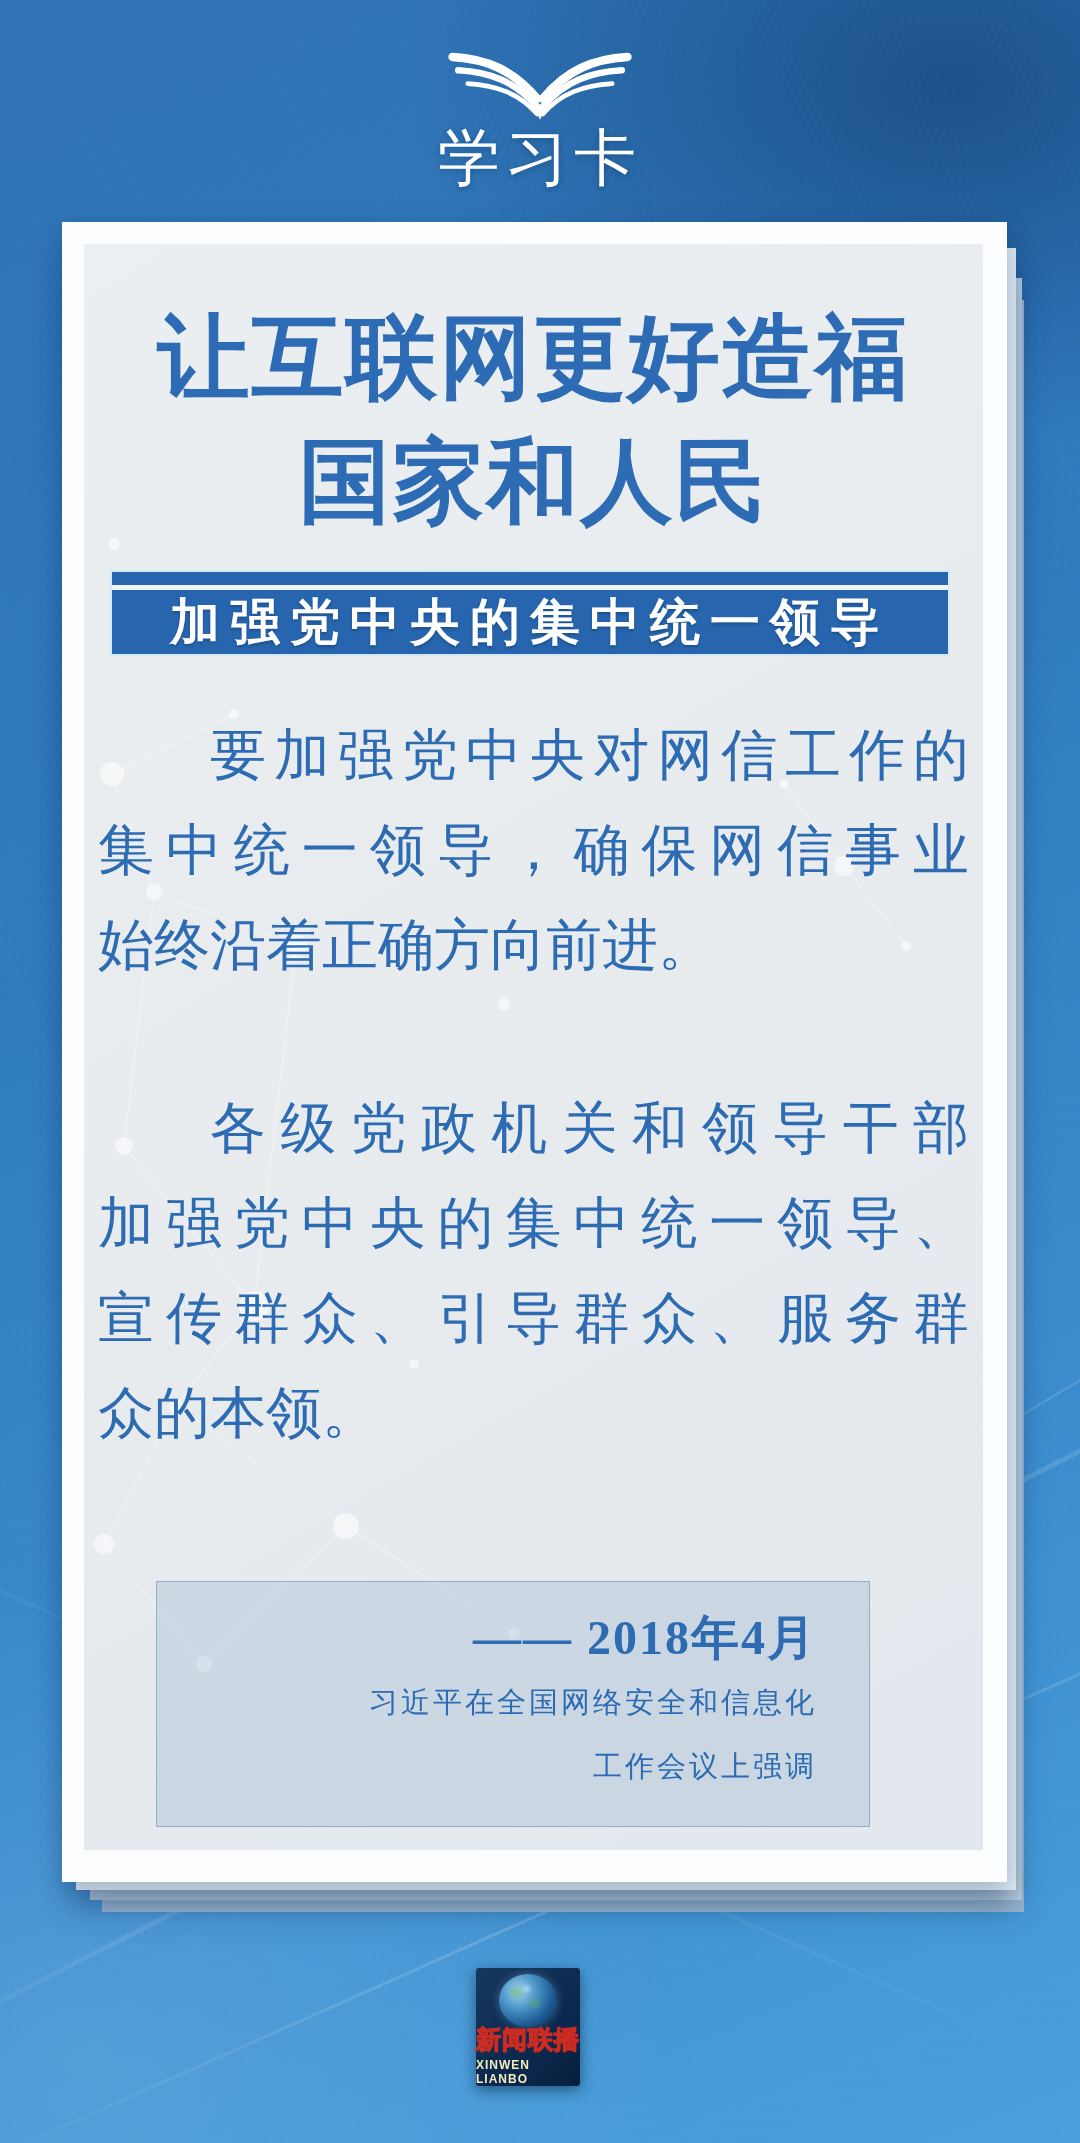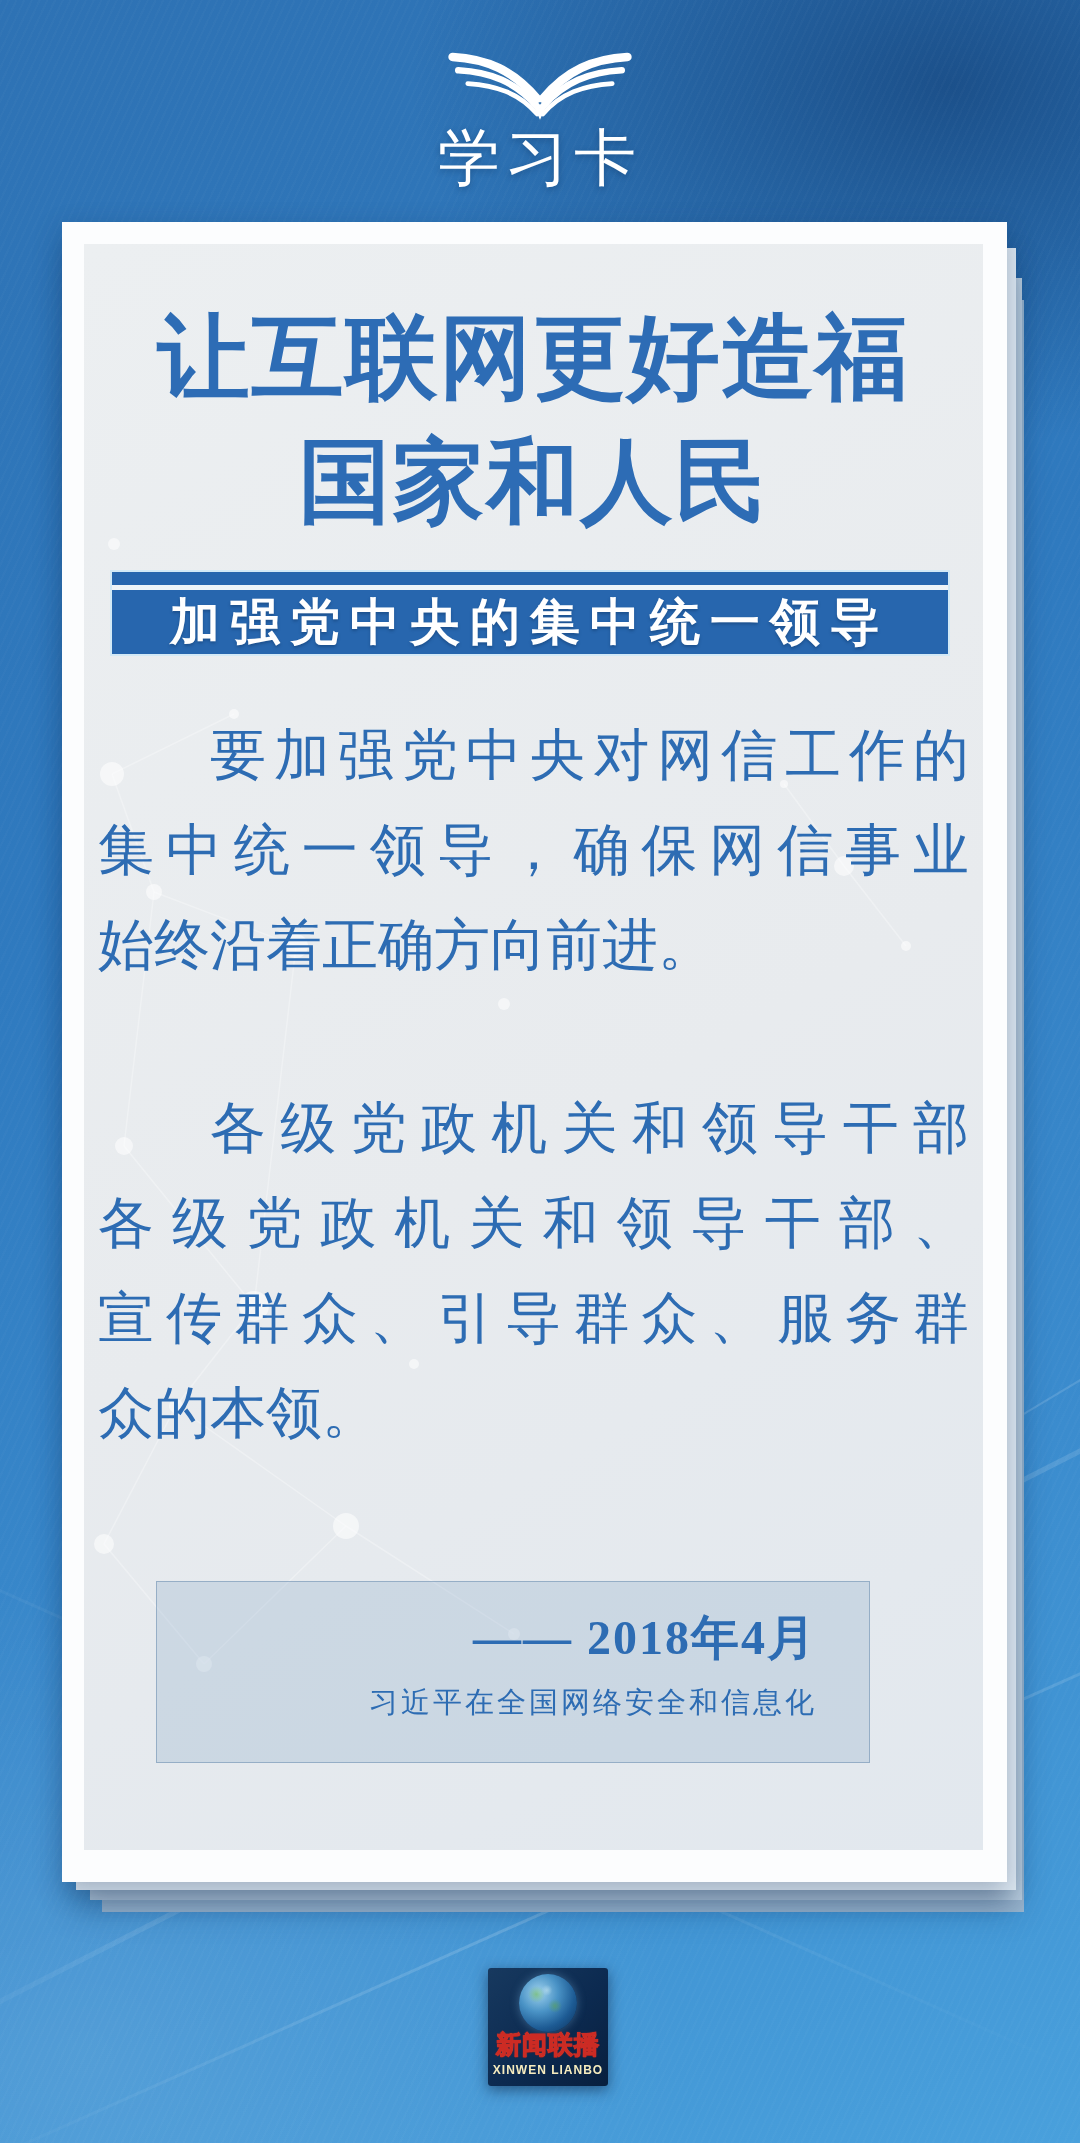--- a/index.html
+++ b/index.html
@@ -64,21 +64,21 @@
   .bline.first{text-indent:2em;}
   .bline.last{text-align:left;}
 
   .attr-panel{margin:120px 0 0 72px;width:714px;box-sizing:border-box;
     background:rgba(148,178,205,.32);border:1px solid rgba(105,140,175,.55);
     padding:26px 52px 30px 20px;text-align:right;color:#2d6cb3;}
   .attr-date{font-size:48px;font-weight:bold;line-height:60px;letter-spacing:2px;}
   .attr-src{font-size:29px;line-height:60px;letter-spacing:3px;margin-top:4px;}
 
   
-  .logo{position:absolute;left:488px;top:1968px;width:120px;height:118px;
+  .logo{position:absolute;left:476px;top:1968px;width:104px;height:118px;
     background:linear-gradient(135deg,#17395f 0%,#0c2a50 55%,#081f3e 100%);
     border-radius:3px;display:flex;flex-direction:column;align-items:center;
     box-shadow:0 4px 14px rgba(5,20,45,.5);}
   .globe{width:58px;height:58px;border-radius:50%;margin-top:6px;
     background:
       radial-gradient(circle 12px at 30% 35%, rgba(120,190,120,.8), transparent 70%),
       radial-gradient(circle 10px at 62% 55%, rgba(90,160,100,.7), transparent 70%),
       radial-gradient(circle 8px at 48% 28%, rgba(200,230,240,.55), transparent 70%),
       radial-gradient(circle at 34% 32%, #9fd2ee 0%, #4a93c6 35%, #1d5b94 65%, #0a2c55 100%);
     box-shadow:0 0 10px rgba(140,200,240,.35);}
@@ -171,29 +171,30 @@
       </div>
 
       <div class="body-text">
         <div class="para p1">
           <div class="bline full first">要加强党中央对网信工作的</div>
           <div class="bline full">集中统一领导，确保网信事业</div>
           <div class="bline last">始终沿着正确方向前进。</div>
         </div>
         <div class="para p2">
           <div class="bline full first">各级党政机关和领导干部</div>
-          <div class="bline full">各级党政机关和领导干部、</div>
+          <div class="bline full">加强党中央的集中统一领导、</div>
           <div class="bline full">宣传群众、引导群众、服务群</div>
           <div class="bline last">众的本领。</div>
         </div>
       </div>
 
       <div class="attr-panel">
         <div class="attr-date">—— 2018年4月</div>
         <div class="attr-src">习近平在全国网络安全和信息化</div>
+        <div class="attr-src">工作会议上强调</div>
       </div>
     </div>
   </div>
 </div>
 
 <div class="logo">
   <div class="globe"></div>
   <div class="logo-cn">新闻联播</div>
   <div class="logo-en">XINWEN LIANBO</div>
 </div>

